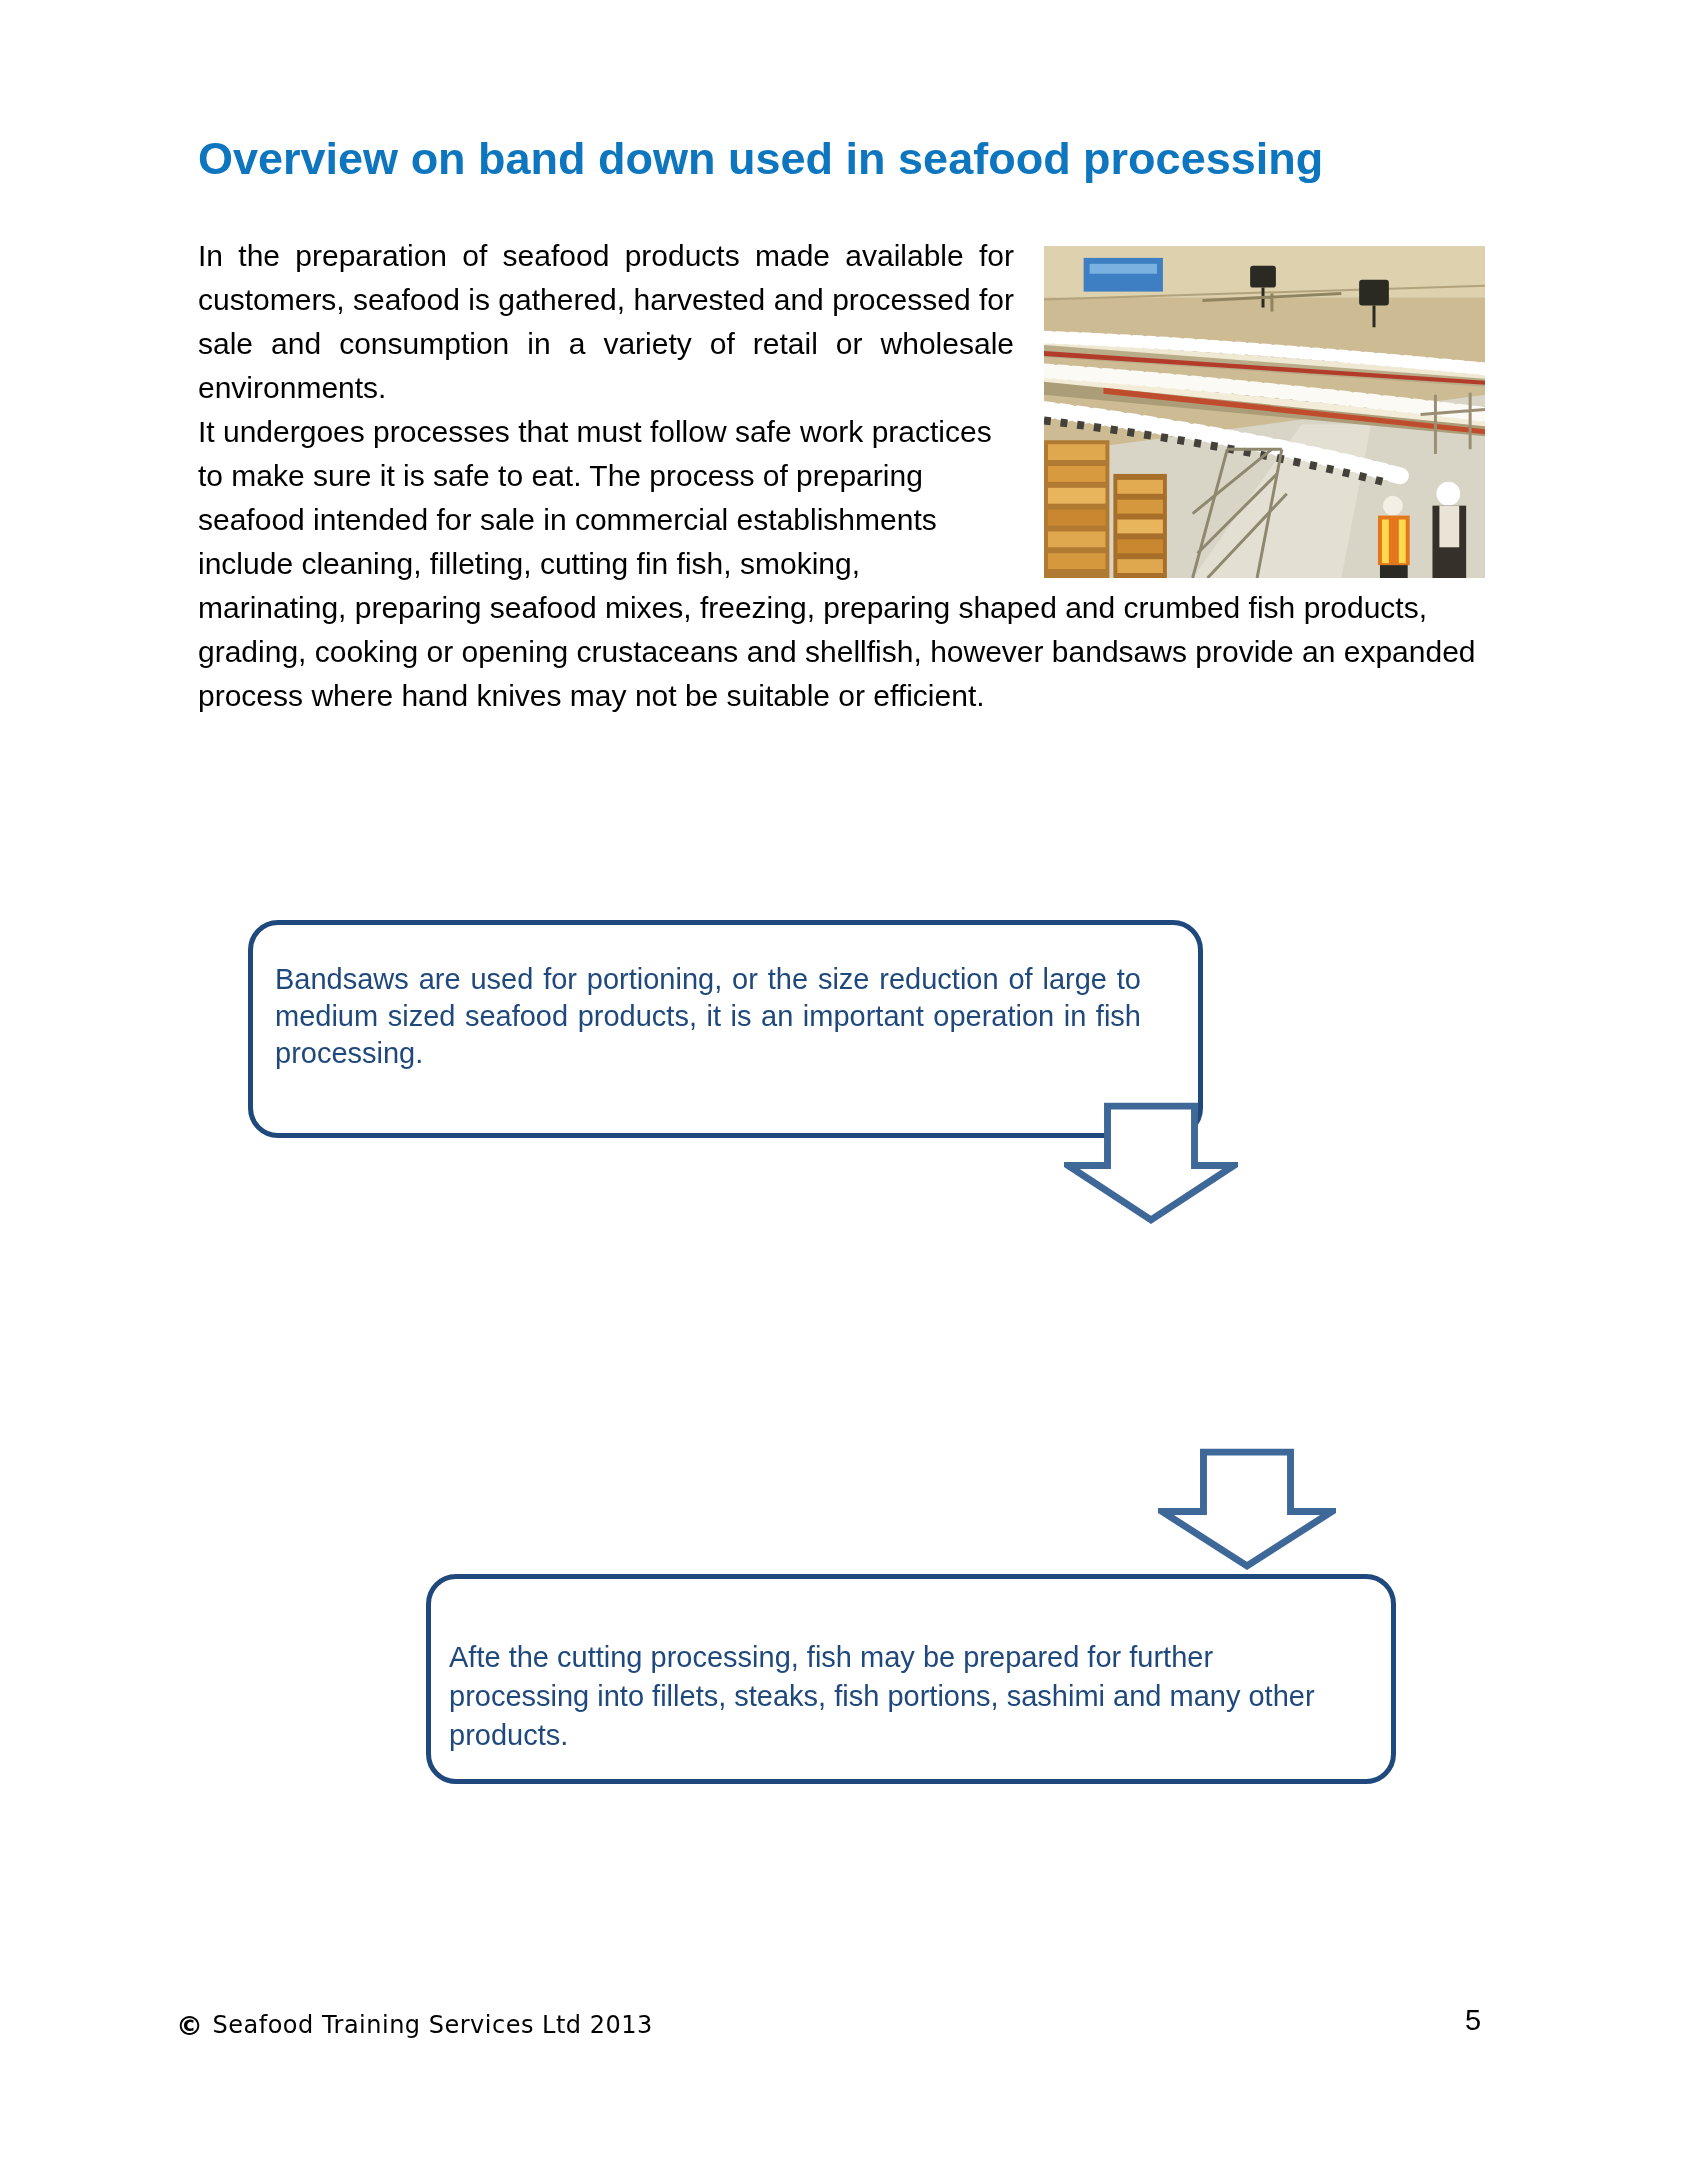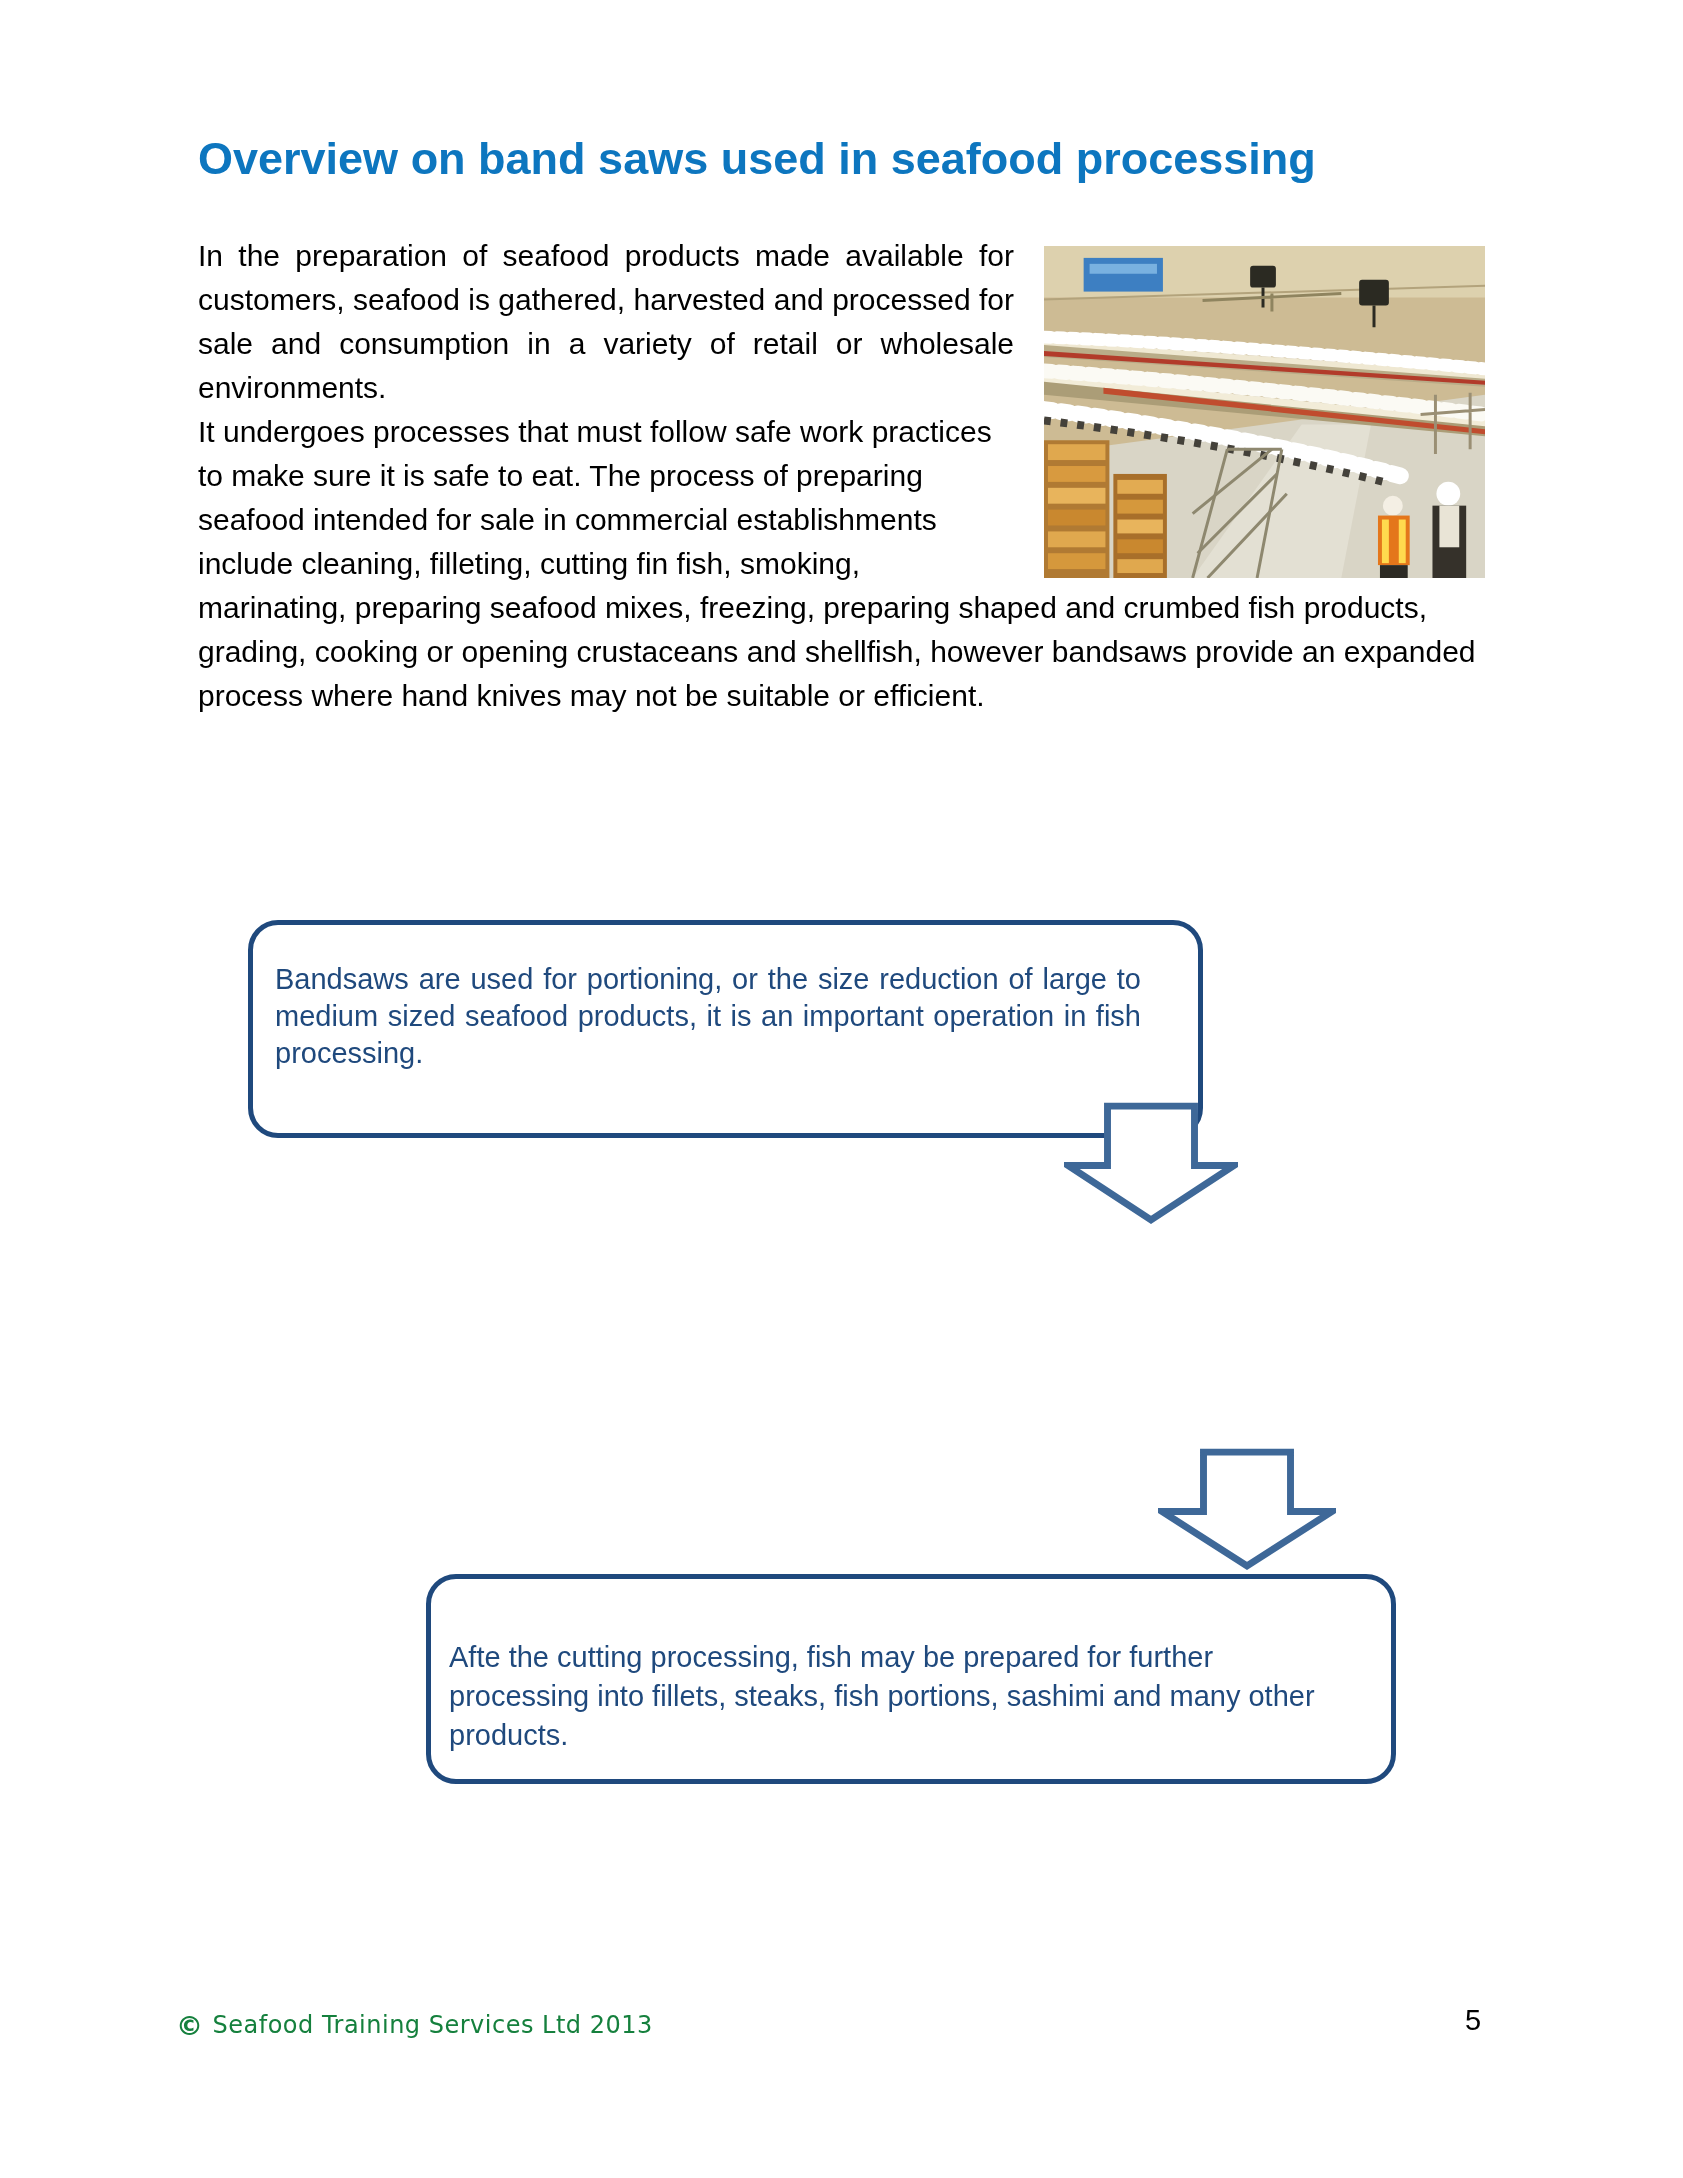--- a/index.html
+++ b/index.html
@@ -68,21 +68,21 @@
     font-size:29px; line-height:39px;
   }
   .arrow{position:absolute;}
   .arrow1{left:1064px; top:1102px;}
   .arrow2{left:1158px; top:1448px;}
   .footer{
     position:absolute;
     left:176px;
     top:2010px;
     font-size:24px;
-    color:#15803d;
+    color:#000000;
     font-family:"DejaVu Sans", sans-serif;
     letter-spacing:0.5px;
   }
   .copy{
     font-size:27px;
     font-weight:bold;
     margin-right:9px;
     vertical-align:-2px;
   }
   .pagenum{
@@ -92,21 +92,21 @@
     font-size:29px;
     color:#000;
     font-family:"Liberation Sans", sans-serif;
   }
 </style>
 </head>
 <body>
 
 <div class="page">
 
-  <h1 class="title">Overview on band saws used in seafood processing</h1>
+  <h1 class="title">Overview on band down used in seafood processing</h1>
 
   <div class="intro">
     <p class="p1">
       <span class="photo">
           <svg viewBox="0 0 445 335" preserveAspectRatio="none">
         <rect width="445" height="335" fill="#cdbb94"></rect>
         <rect width="445" height="52" fill="#ddd1ae"></rect>
         <line x1="0" y1="54" x2="445" y2="40" stroke="#b3a37c" stroke-width="2"></line>
         <polygon points="0,210 445,150 445,335 0,335" fill="#d9d5c6"></polygon>
         <polygon points="150,335 260,180 330,180 300,335" fill="#e3e0d3"></polygon>

